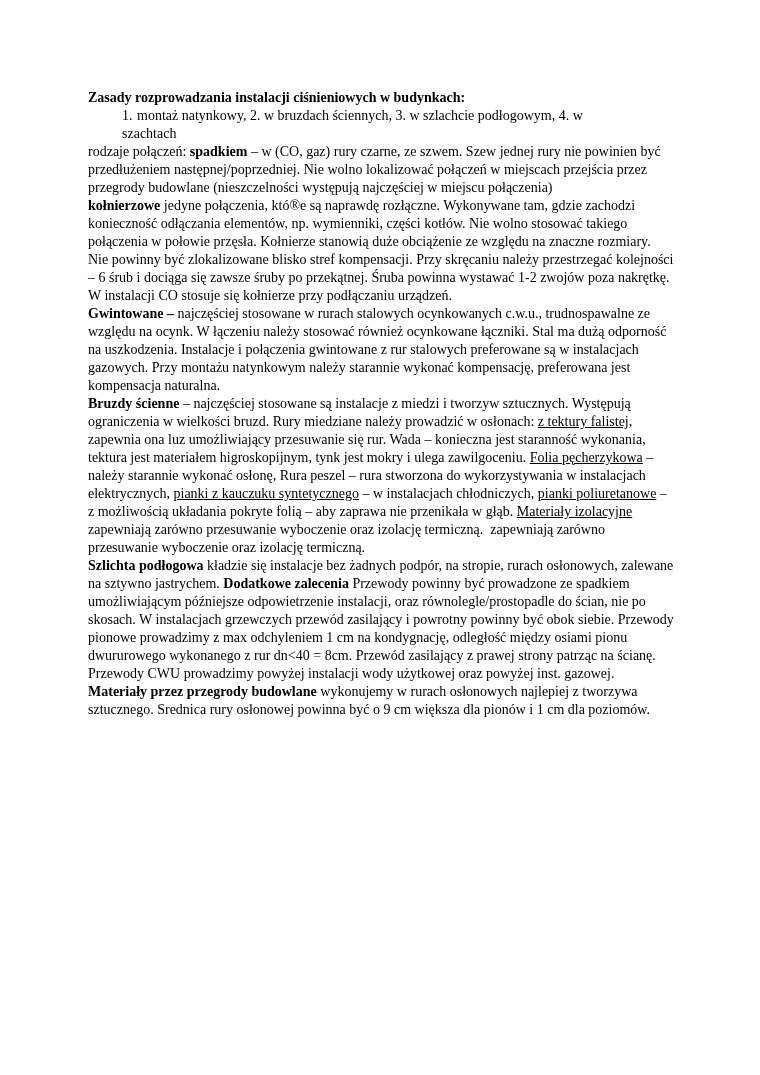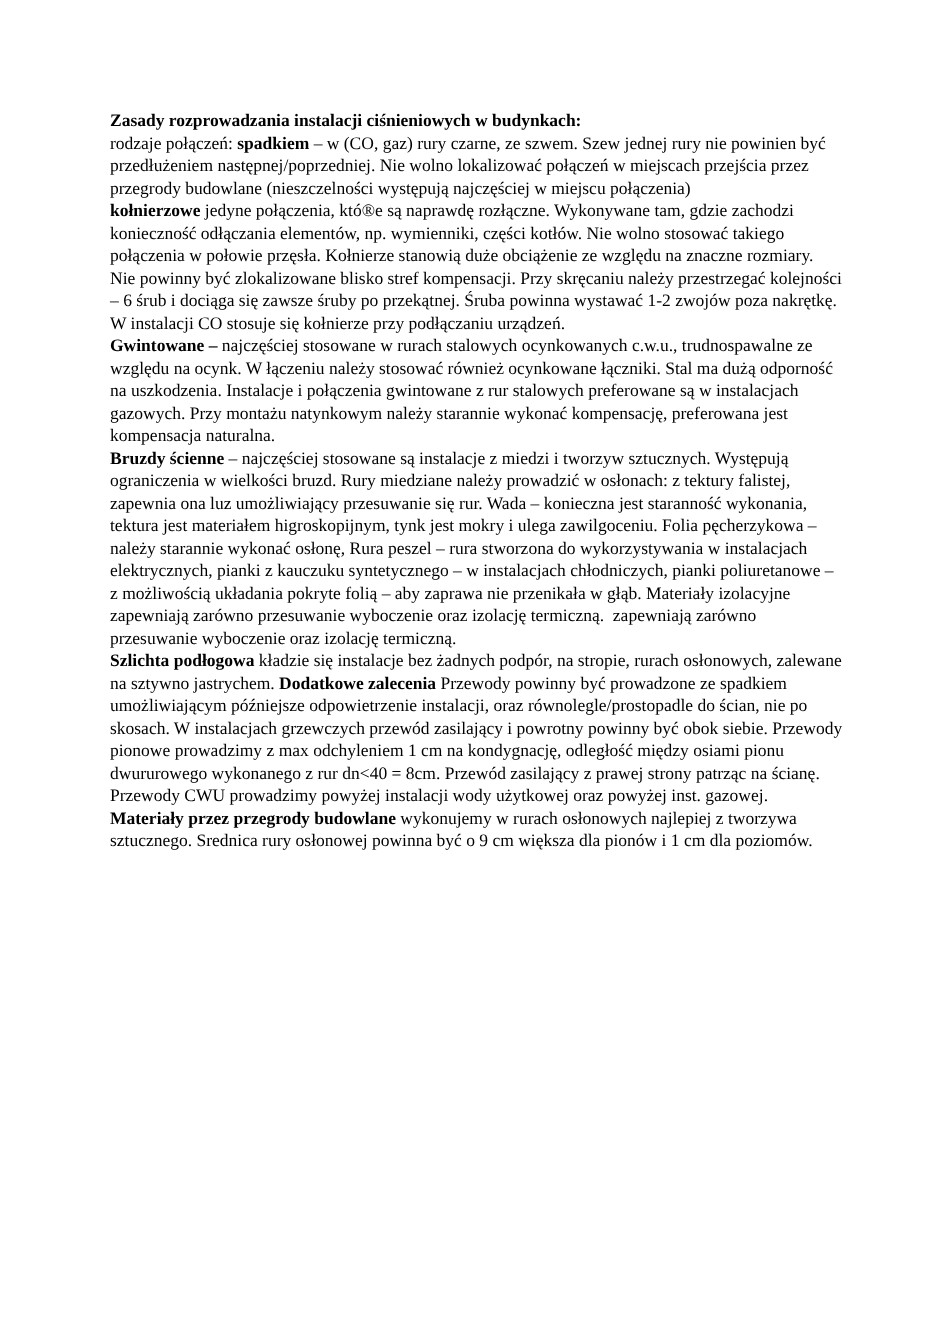--- a/index.html
+++ b/index.html
@@ -26,28 +26,30 @@
     text-align: left;
   }
   .para.list {
     padding-left: 34px;
   }
   .marker {
     display: inline-block;
     width: 15px;
   }
   .b { font-weight: bold; }
-  .u { }
+  .u { text-decoration: underline; }
 </style>
 </head>
 <body>
 
 <div class="page">
   <div class="content">
       <p class="para"><span class="b">Zasady rozprowadzania instalacji ciśnieniowych w budynkach:</span></p>
+      <p class="para list"><span class="marker">1.</span><span>montaż natynkowy, 2. w bruzdach ściennych, 3. w szlachcie podłogowym, 4. w
+szachtach</span></p>
       <p class="para"><span>rodzaje połączeń: </span><span class="b">spadkiem</span><span> – w (CO, gaz) rury czarne, ze szwem. Szew jednej rury nie powinien być przedłużeniem następnej/poprzedniej. Nie wolno lokalizować połączeń w miejscach przejścia przez przegrody budowlane (nieszczelności występują najczęściej w miejscu połączenia)</span></p>
       <p class="para"><span class="b">kołnierzowe</span><span> jedyne połączenia, któ®e są naprawdę rozłączne. Wykonywane tam, gdzie zachodzi konieczność odłączania elementów, np. wymienniki, części kotłów. Nie wolno stosować takiego połączenia w połowie przęsła. Kołnierze stanowią duże obciążenie ze względu na znaczne rozmiary. Nie powinny być zlokalizowane blisko stref kompensacji. Przy skręcaniu należy przestrzegać kolejności – 6 śrub i dociąga się zawsze śruby po przekątnej. Śruba powinna wystawać 1-2 zwojów poza nakrętkę. W instalacji CO stosuje się kołnierze przy podłączaniu urządzeń.</span></p>
       <p class="para"><span class="b">Gwintowane –</span><span> najczęściej stosowane w rurach stalowych ocynkowanych c.w.u., trudnospawalne ze względu na ocynk. W łączeniu należy stosować również ocynkowane łączniki. Stal ma dużą odporność na uszkodzenia. Instalacje i połączenia gwintowane z rur stalowych preferowane są w instalacjach gazowych. Przy montażu natynkowym należy starannie wykonać kompensację, preferowana jest kompensacja naturalna.</span></p>
       <p class="para"><span class="b">Bruzdy ścienne</span><span> – najczęściej stosowane są instalacje z miedzi i tworzyw sztucznych. Występują ograniczenia w wielkości bruzd. Rury miedziane należy prowadzić w osłonach: </span><span class="u">z tektury falistej</span><span>, zapewnia ona luz umożliwiający przesuwanie się rur. Wada – konieczna jest staranność wykonania, tektura jest materiałem higroskopijnym, tynk jest mokry i ulega zawilgoceniu. </span><span class="u">Folia pęcherzykowa</span><span> – należy starannie wykonać osłonę, Rura peszel – rura stworzona do wykorzystywania w instalacjach elektrycznych, </span><span class="u">pianki z kauczuku syntetycznego</span><span> – w instalacjach chłodniczych, </span><span class="u">pianki poliuretanowe</span><span> – z możliwością układania pokryte folią – aby zaprawa nie przenikała w głąb. </span><span class="u">Materiały izolacyjne</span><span> zapewniają zarówno przesuwanie wyboczenie oraz izolację termiczną.  zapewniają zarówno przesuwanie wyboczenie oraz izolację termiczną.</span></p>
       <p class="para"><span class="b">Szlichta podłogowa</span><span> kładzie się instalacje bez żadnych podpór, na stropie, rurach osłonowych, zalewane na sztywno jastrychem. </span><span class="b">Dodatkowe zalecenia</span><span> Przewody powinny być prowadzone ze spadkiem umożliwiającym późniejsze odpowietrzenie instalacji, oraz równolegle/prostopadle do ścian, nie po skosach. W instalacjach grzewczych przewód zasilający i powrotny powinny być obok siebie. Przewody pionowe prowadzimy z max odchyleniem 1 cm na kondygnację, odległość między osiami pionu dwururowego wykonanego z rur dn&lt;40 = 8cm. Przewód zasilający z prawej strony patrząc na ścianę. Przewody CWU prowadzimy powyżej instalacji wody użytkowej oraz powyżej inst. gazowej.</span></p>
       <p class="para"><span class="b">Materiały przez przegrody budowlane</span><span> wykonujemy w rurach osłonowych najlepiej z tworzywa sztucznego. Srednica rury osłonowej powinna być o 9 cm większa dla pionów i 1 cm dla poziomów.</span></p>
     </div>
 </div>
 
 </body></html>

